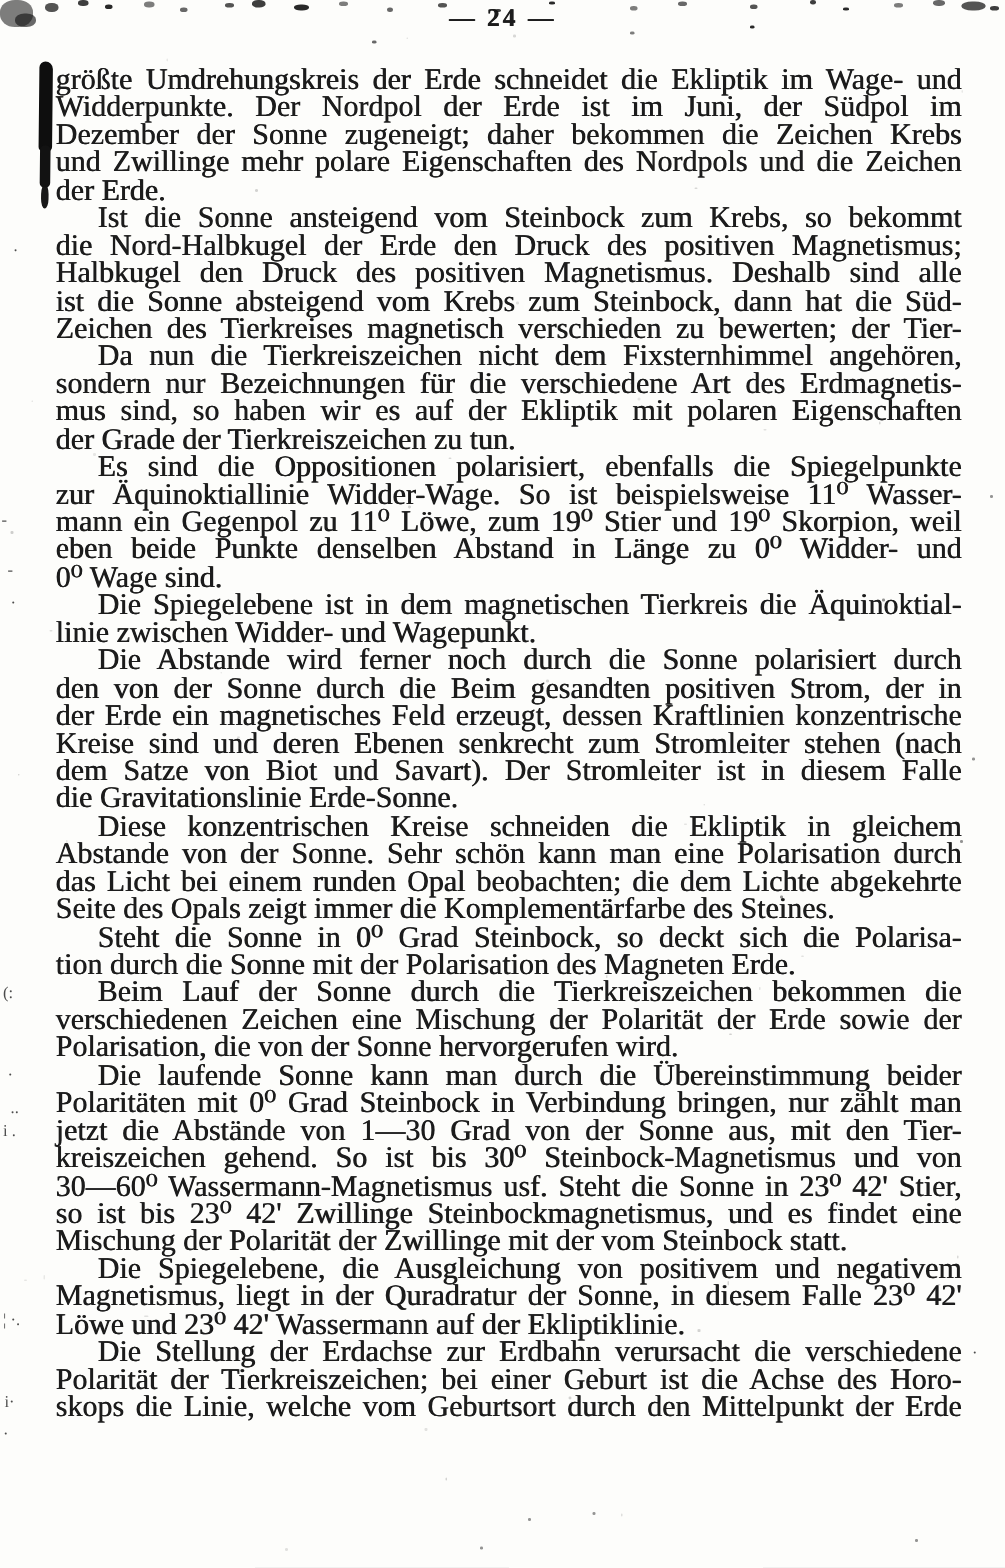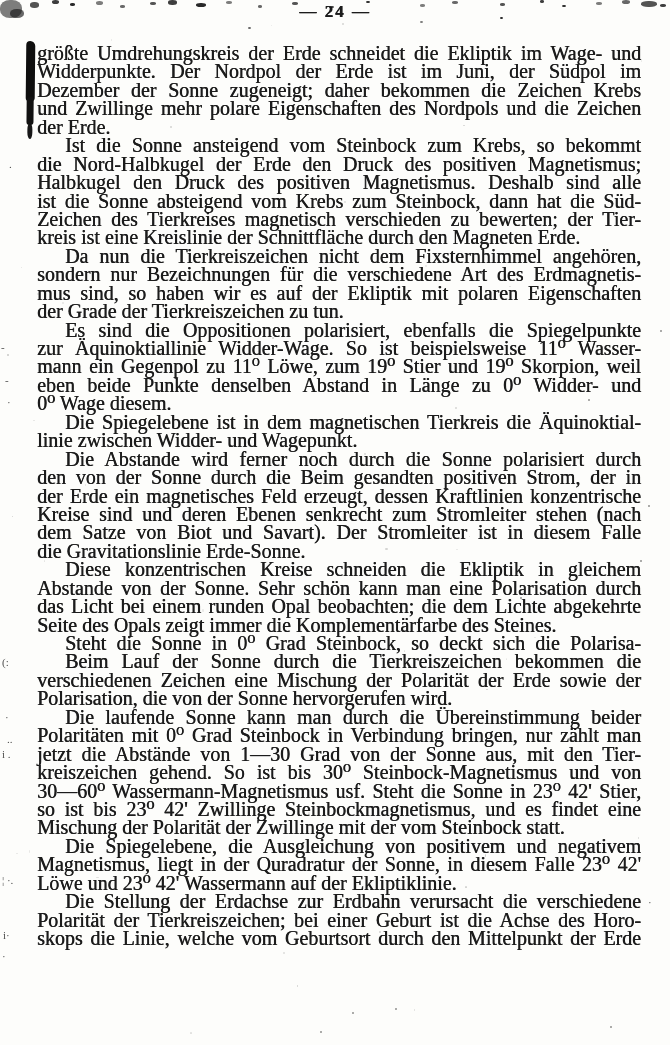--- a/index.html
+++ b/index.html
@@ -171,43 +171,43 @@
       <div class="ln">größte Umdrehungskreis der Erde schneidet die Ekliptik im Wage- und</div>
       <div class="ln">Widderpunkte. Der Nordpol der Erde ist im Juni, der Südpol im</div>
       <div class="ln">Dezember der Sonne zugeneigt; daher bekommen die Zeichen Krebs</div>
       <div class="ln">und Zwillinge mehr polare Eigenschaften des Nordpols und die Zeichen</div>
       <div class="ln endln">der Erde.</div>
       <div class="ln ind">Ist die Sonne ansteigend vom Steinbock zum Krebs, so bekommt</div>
       <div class="ln">die Nord-Halbkugel der Erde den Druck des positiven Magnetismus;</div>
       <div class="ln">Halbkugel den Druck des positiven Magnetismus. Deshalb sind alle</div>
       <div class="ln">ist die Sonne absteigend vom Krebs zum Steinbock, dann hat die Süd-</div>
       <div class="ln">Zeichen des Tierkreises magnetisch verschieden zu bewerten; der Tier-</div>
-      <div class="ln endln">kreis ist eine Kreislinie der Schnittfläche durch den Magneten Erde.</div>
       <div class="ln ind">Da nun die Tierkreiszeichen nicht dem Fixsternhimmel angehören,</div>
       <div class="ln">sondern nur Bezeichnungen für die verschiedene Art des Erdmagnetis-</div>
       <div class="ln">mus sind, so haben wir es auf der Ekliptik mit polaren Eigenschaften</div>
       <div class="ln endln">der Grade der Tierkreiszeichen zu tun.</div>
       <div class="ln ind">Es sind die Oppositionen polarisiert, ebenfalls die Spiegelpunkte</div>
       <div class="ln">zur Äquinoktiallinie Widder-Wage. So ist beispielsweise 11⁰ Wasser-</div>
       <div class="ln">mann ein Gegenpol zu 11⁰ Löwe, zum 19⁰ Stier und 19⁰ Skorpion, weil</div>
       <div class="ln">eben beide Punkte denselben Abstand in Länge zu 0⁰ Widder- und</div>
-      <div class="ln endln">0⁰ Wage diesem.</div>
+      <div class="ln endln">0⁰ Wage sind.</div>
       <div class="ln ind">Die Spiegelebene ist in dem magnetischen Tierkreis die Äquinoktial-</div>
       <div class="ln endln">linie zwischen Widder- und Wagepunkt.</div>
       <div class="ln ind">Die Abstande wird ferner noch durch die Sonne polarisiert durch</div>
       <div class="ln">den von der Sonne durch die Beim gesandten positiven Strom, der in</div>
       <div class="ln">der Erde ein magnetisches Feld erzeugt, dessen Kraftlinien konzentrische</div>
       <div class="ln">Kreise sind und deren Ebenen senkrecht zum Stromleiter stehen (nach</div>
       <div class="ln">dem Satze von Biot und Savart). Der Stromleiter ist in diesem Falle</div>
       <div class="ln endln">die Gravitationslinie Erde-Sonne.</div>
       <div class="ln ind">Diese konzentrischen Kreise schneiden die Ekliptik in gleichem</div>
       <div class="ln">Abstande von der Sonne. Sehr schön kann man eine Polarisation durch</div>
       <div class="ln">das Licht bei einem runden Opal beobachten; die dem Lichte abgekehrte</div>
       <div class="ln endln">Seite des Opals zeigt immer die Komplementärfarbe des Steines.</div>
       <div class="ln ind">Steht die Sonne in 0⁰ Grad Steinbock, so deckt sich die Polarisa-</div>
+      <div class="ln endln">tion durch die Sonne mit der Polarisation des Magneten Erde.</div>
       <div class="ln ind">Beim Lauf der Sonne durch die Tierkreiszeichen bekommen die</div>
       <div class="ln">verschiedenen Zeichen eine Mischung der Polarität der Erde sowie der</div>
       <div class="ln endln">Polarisation, die von der Sonne hervorgerufen wird.</div>
       <div class="ln ind">Die laufende Sonne kann man durch die Übereinstimmung beider</div>
       <div class="ln">Polaritäten mit 0⁰ Grad Steinbock in Verbindung bringen, nur zählt man</div>
       <div class="ln">jetzt die Abstände von 1—30 Grad von der Sonne aus, mit den Tier-</div>
       <div class="ln">kreiszeichen gehend. So ist bis 30⁰ Steinbock-Magnetismus und von</div>
       <div class="ln">30—60⁰ Wassermann-Magnetismus usf. Steht die Sonne in 23⁰ 42' Stier,</div>
       <div class="ln">so ist bis 23⁰ 42' Zwillinge Steinbockmagnetismus, und es findet eine</div>
       <div class="ln endln">Mischung der Polarität der Zwillinge mit der vom Steinbock statt.</div>

